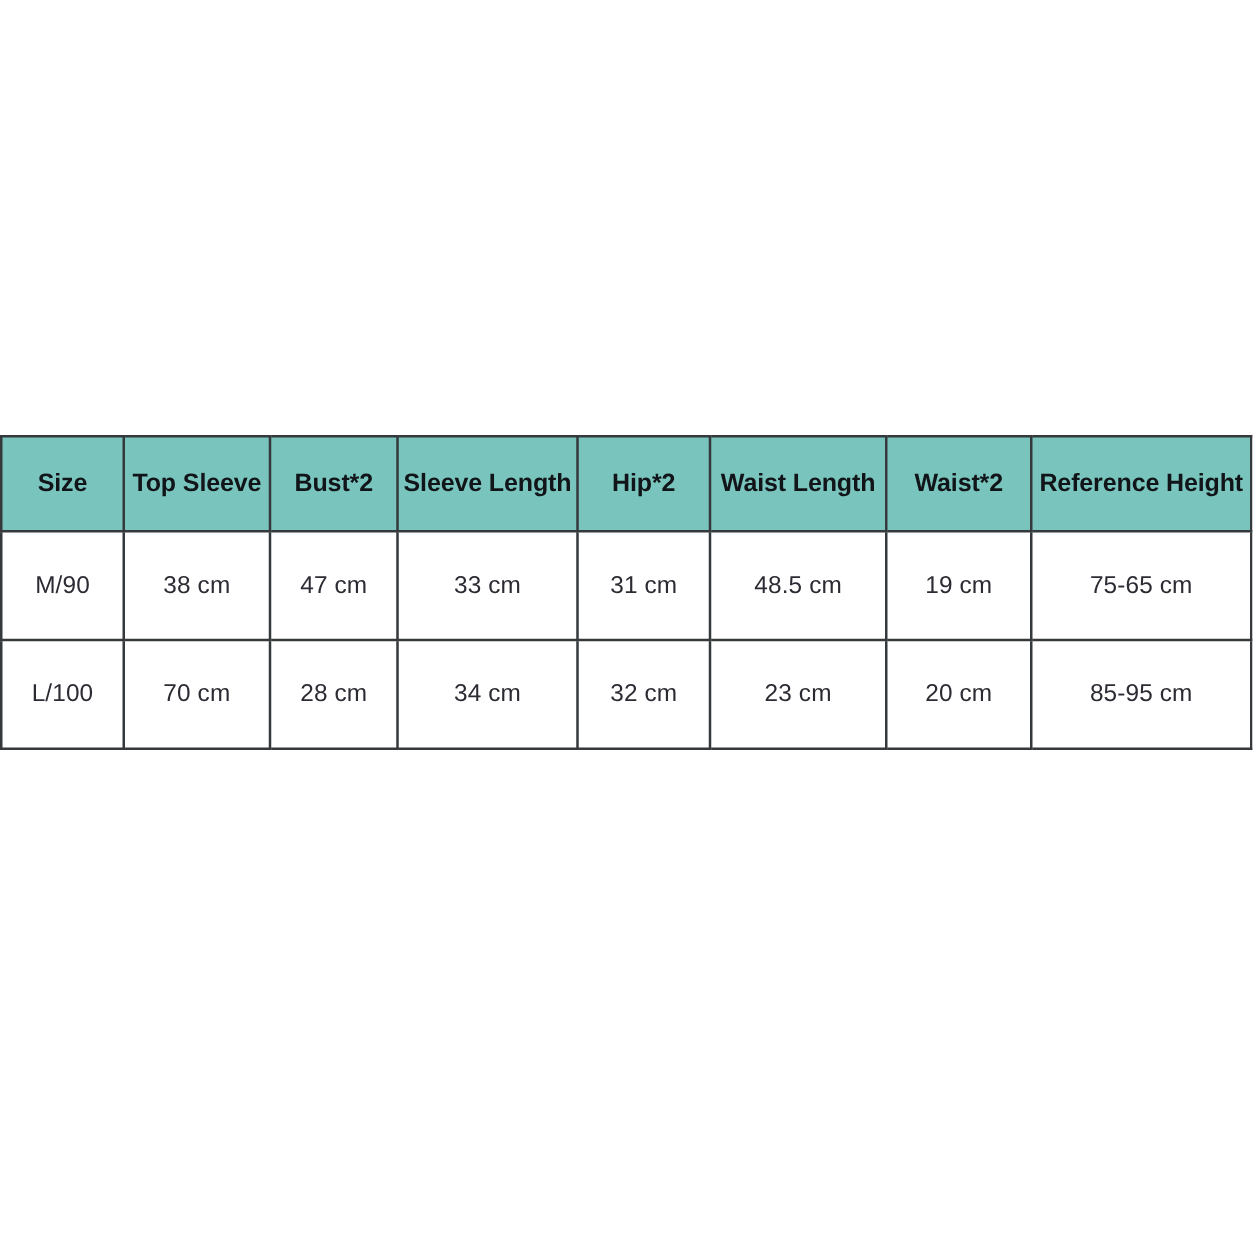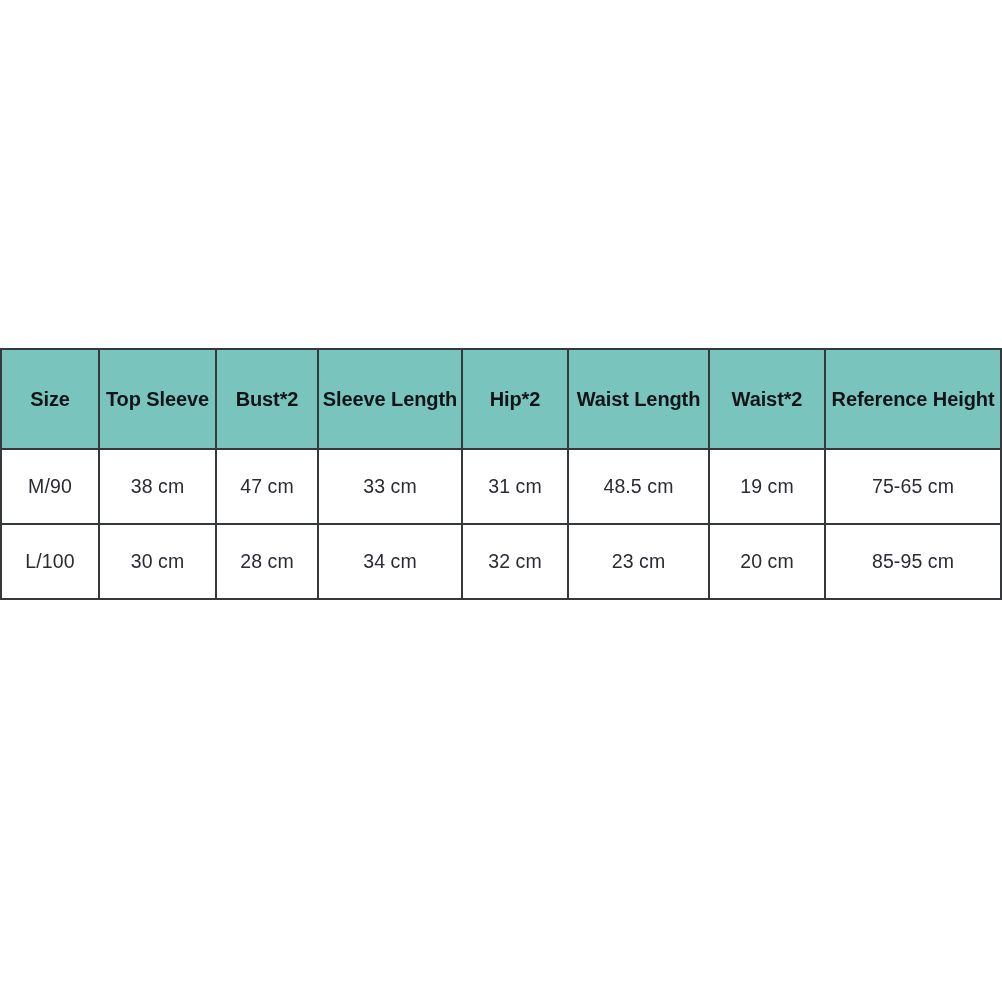--- a/index.html
+++ b/index.html
@@ -45,30 +45,30 @@
     vertical-align: middle;
     padding: 0 2px;
     box-sizing: border-box;
   }
 
   table.size-chart thead th {
     background: #79c5bd;
     color: #111418;
     font-weight: bold;
     font-size: 20px;
-    height: 100px;
+    height: 76px;
     letter-spacing: -0.1px;
   }
 
   table.size-chart tbody td {
     background: #ffffff;
     color: #2b2b33;
     font-weight: normal;
     font-size: 19.5px;
-    height: 75px;
+    height: 87px;
     letter-spacing: 0.1px;
     border-radius: 14px;
   }
 
   
   col.c0 { width: 98px; }
   col.c1 { width: 117px; }
   col.c2 { width: 102px; }
   col.c3 { width: 144px; }
   col.c4 { width: 106px; }
@@ -111,21 +111,21 @@
           <td>38 cm</td>
           <td>47 cm</td>
           <td>33 cm</td>
           <td>31 cm</td>
           <td>48.5 cm</td>
           <td>19 cm</td>
           <td>75-65 cm</td>
         </tr>
         <tr>
           <td>L/100</td>
-          <td>30 cm</td>
+          <td>70 cm</td>
           <td>28 cm</td>
           <td>34 cm</td>
           <td>32 cm</td>
           <td>23 cm</td>
           <td>20 cm</td>
           <td>85-95 cm</td>
         </tr>
       </tbody>
     </table>
   </div>

